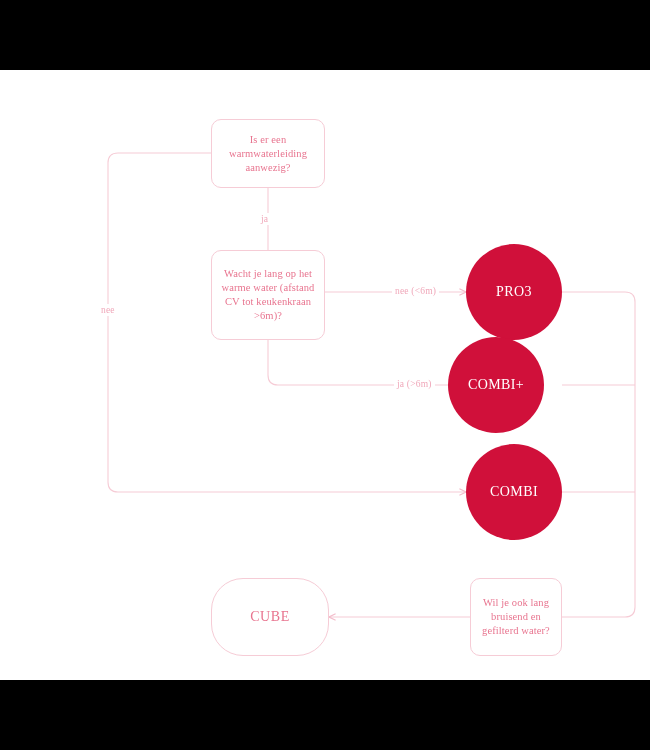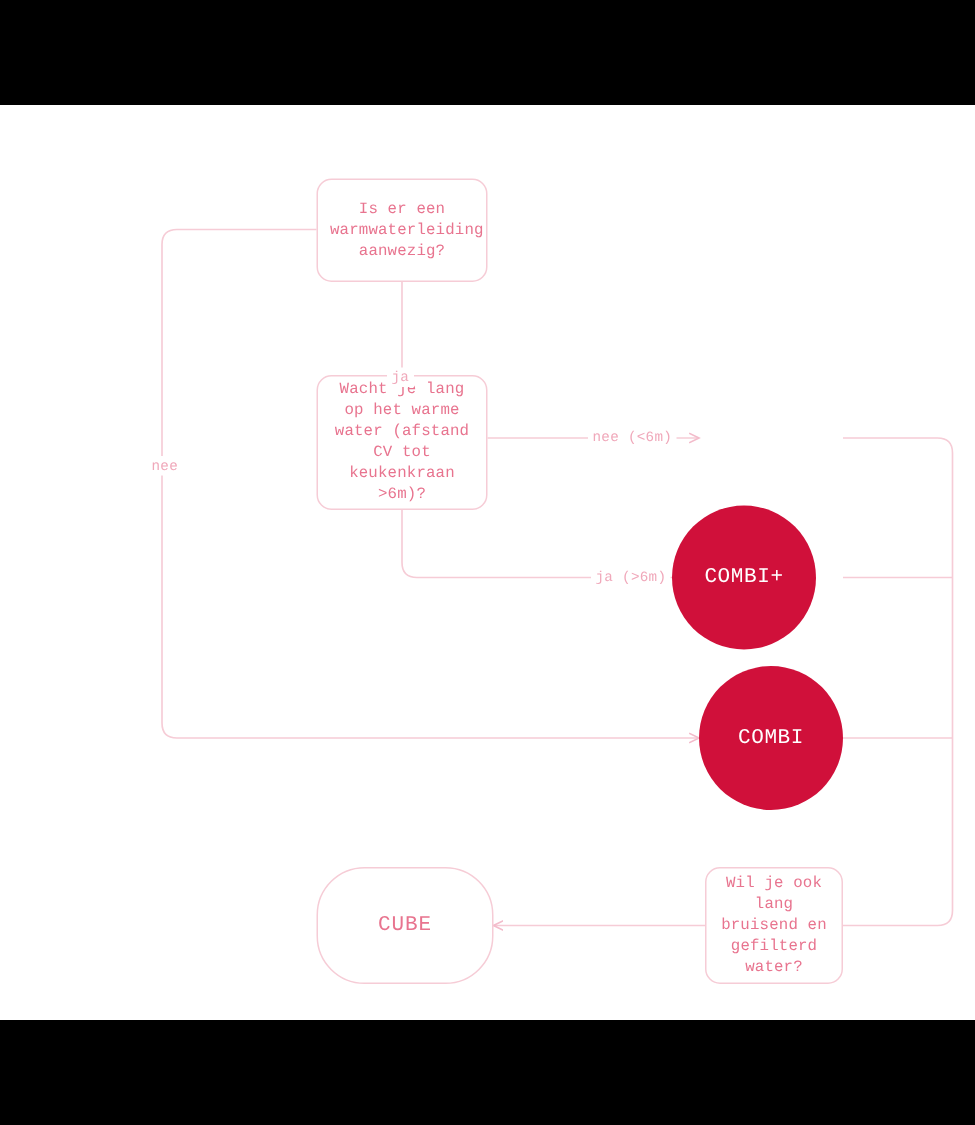--- a/index.html
+++ b/index.html
@@ -6,21 +6,21 @@
     margin: 0;
     padding: 0;
     background: #000000;
   }
   #stage {
     position: relative;
     width: 650px;
     height: 750px;
     background: #000000;
     overflow: hidden;
-    font-family: Liberation Mono, monospace;
+    font-family: Liberation Serif, serif;
   }
   #canvas {
     position: absolute;
     left: 0;
     top: 70px;
     width: 650px;
     height: 610px;
     background: #ffffff;
   }
   #edges {
@@ -114,38 +114,41 @@
     </svg>
 
     <div class="node box" style="left:211px;top:49px;width:114px;height:69px;">
       <span class="node-text">Is er een warmwaterleiding aanwezig?</span>
     </div>
 
     <div class="node box" style="left:211px;top:180px;width:114px;height:90px;justify-content:center;">
       <span class="node-text">Wacht je lang op het warme water (afstand CV tot keukenkraan &gt;6m)?</span>
     </div>
 
+    <div class="node circle" style="left:466px;top:174px;width:96px;height:96px;">
+      <span class="node-text">PRO3</span>
+    </div>
 
     <div class="node circle" style="left:448px;top:267px;width:96px;height:96px;">
       <span class="node-text">COMBI+</span>
     </div>
 
     <div class="node circle" style="left:466px;top:374px;width:96px;height:96px;">
       <span class="node-text">COMBI</span>
     </div>
 
     <div class="node box" style="left:470px;top:508px;width:92px;height:78px;">
       <span class="node-text">Wil je ook lang bruisend en gefilterd water?</span>
     </div>
 
     <div class="node box terminal" style="left:211px;top:508px;width:118px;height:78px;border-radius:32px;">
       <span class="node-text">CUBE</span>
     </div>
 
-    <div class="edge-label" style="left:258px;top:143px;margin-top:32px;">ja</div>
+    <div class="edge-label" style="left:258px;top:143px;">ja</div>
     <div class="edge-label" style="left:98px;top:234px;">nee</div>
     <div class="edge-label" style="left:392px;top:215px;text-align:right;">nee (&lt;6m)</div>
     <div class="edge-label" style="left:394px;top:308px;">ja (&gt;6m)</div>
 
   </div>
 
   <div id="letterbox-bottom" style="position:absolute;left:0;top:680px;width:650px;height:70px;background:#000;"></div>
 
 </div>
 

